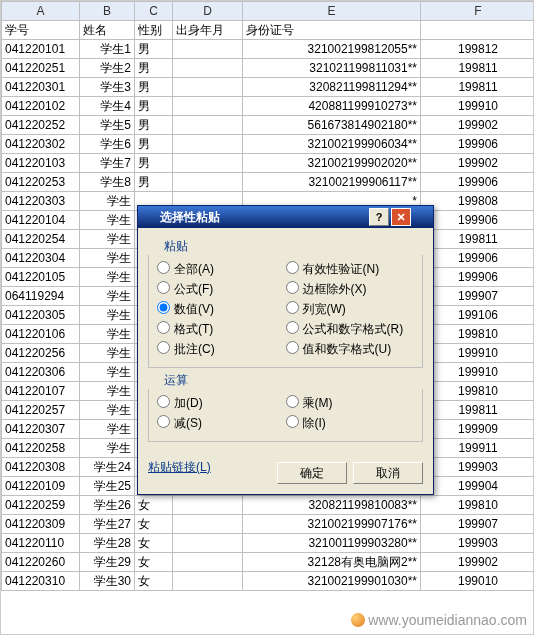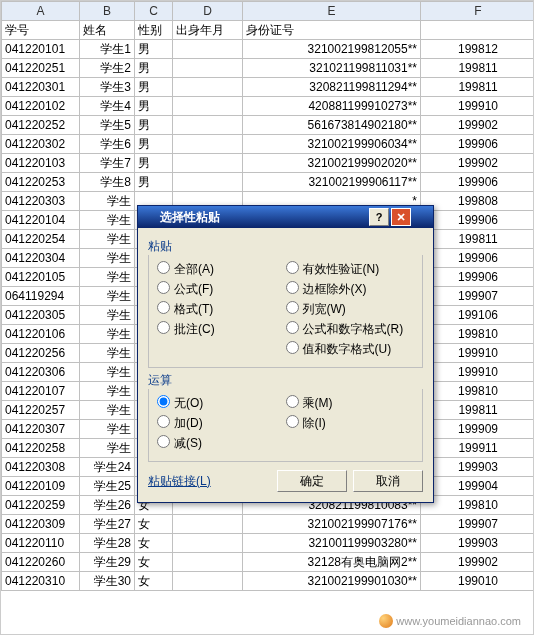--- a/index.html
+++ b/index.html
@@ -14,32 +14,32 @@
 td.colD{text-align:left}
 td.colE{text-align:right}
 td.colF{text-align:center;border-left:1px dashed #888}
 tr.hdr td{text-align:left;font-weight:normal}
 .dlg{position:absolute;left:136px;top:204px;width:295px;background:#ece9d8;border:1px solid #0a246a;box-shadow:2px 2px 6px rgba(0,0,0,.4);font-size:12px}
 .dlg-titlebar{height:22px;background:linear-gradient(to bottom,#3b78d8,#0a246a);display:flex;align-items:center;color:#fff;padding:0 22px;font-weight:bold}
 .dlg-title{flex:1}
 .tbtn{width:18px;height:16px;background:#ece9d8;border:1px solid #fff;border-right-color:#808080;border-bottom-color:#808080;display:flex;align-items:center;justify-content:center;font-size:11px;color:#000;margin-left:2px;cursor:pointer}
 .tbtn.close{background:#d9512c;color:#fff;border:1px solid #fff}
 .dlg-body{padding:6px 10px 10px}
-.group-label{color:#0a3b8a;font-size:12px;margin:4px 0 2px}
+.group-label{color:#0a3b8a;font-size:12px;margin:4px 16px 2px}
 .group-box{border:1px solid #bfbfbf;border-top:none;padding:6px 8px 6px 8px;position:relative;margin-top:-2px}
 .row{display:flex}
 .col{flex:1}
 .radio,.check{display:flex;align-items:flex-start;height:20px;cursor:pointer}
 .radio input,.check input{margin:0 4px 0 0}
 .bottom-row{display:flex;align-items:center;margin-top:6px}
 .bottom-row .check{flex:1}
 .link{color:#0a3b8a;text-decoration:underline;cursor:pointer;margin-top:8px}
-.btnrow{display:flex;justify-content:flex-end;gap:6px;margin-top:8px}
+.btnrow{display:flex;justify-content:flex-end;gap:6px;margin-top:20px}
 .btn{min-width:70px;height:22px;background:#ece9d8;border:1px solid #808080;border-top-color:#fff;border-left-color:#fff;cursor:pointer;font-size:12px}
-.watermark{position:absolute;right:12px;bottom:6px;font-size:11px;color:#999;display:flex;align-items:center;gap:3px}
+.watermark{position:absolute;right:6px;bottom:6px;font-size:14px;color:#999;display:flex;align-items:center;gap:3px}
 .wm-icon{width:14px;height:14px;border-radius:50%;background:radial-gradient(circle at 30% 30%,#ffd27a,#e07b1a)}
 colgroup col.cA{width:78px}
 colgroup col.cB{width:55px}
 colgroup col.cC{width:38px}
 colgroup col.cD{width:70px}
 colgroup col.cE{width:178px}
 colgroup col.cF{width:115px}
 </style>
 </head>
 <body>
@@ -321,20 +321,24 @@
           <div class="col" id="pleft">
               <label class="radio">
                 <input type="radio" name="paste" style="">
                 <span>全部(A)</span>
               </label>
               <label class="radio">
                 <input type="radio" name="paste" style="">
                 <span>公式(F)</span>
               </label>
               <label class="radio">
+                <input type="radio" name="paste" checked="" style="">
+                <span>数值(V)</span>
+              </label>
+              <label class="radio">
                 <input type="radio" name="paste" style="">
                 <span>格式(T)</span>
               </label>
               <label class="radio">
                 <input type="radio" name="paste" style="">
                 <span>批注(C)</span>
               </label>
             </div>
           <div class="col" id="pright">
               <label class="radio">
@@ -357,24 +361,20 @@
                 <input type="radio" name="paste" style="">
                 <span>值和数字格式(U)</span>
               </label>
             </div>
         </div>
       </div>
       <div class="group-label">运算</div>
       <div class="group-box">
         <div class="row">
           <div class="col" id="oleft">
-              <label class="radio">
-                <input type="radio" name="op" checked="" style="">
-                <span>无(O)</span>
-              </label>
               <label class="radio">
                 <input type="radio" name="op" style="">
                 <span>加(D)</span>
               </label>
               <label class="radio">
                 <input type="radio" name="op" style="">
                 <span>减(S)</span>
               </label>
             </div>
           <div class="col" id="oright">

